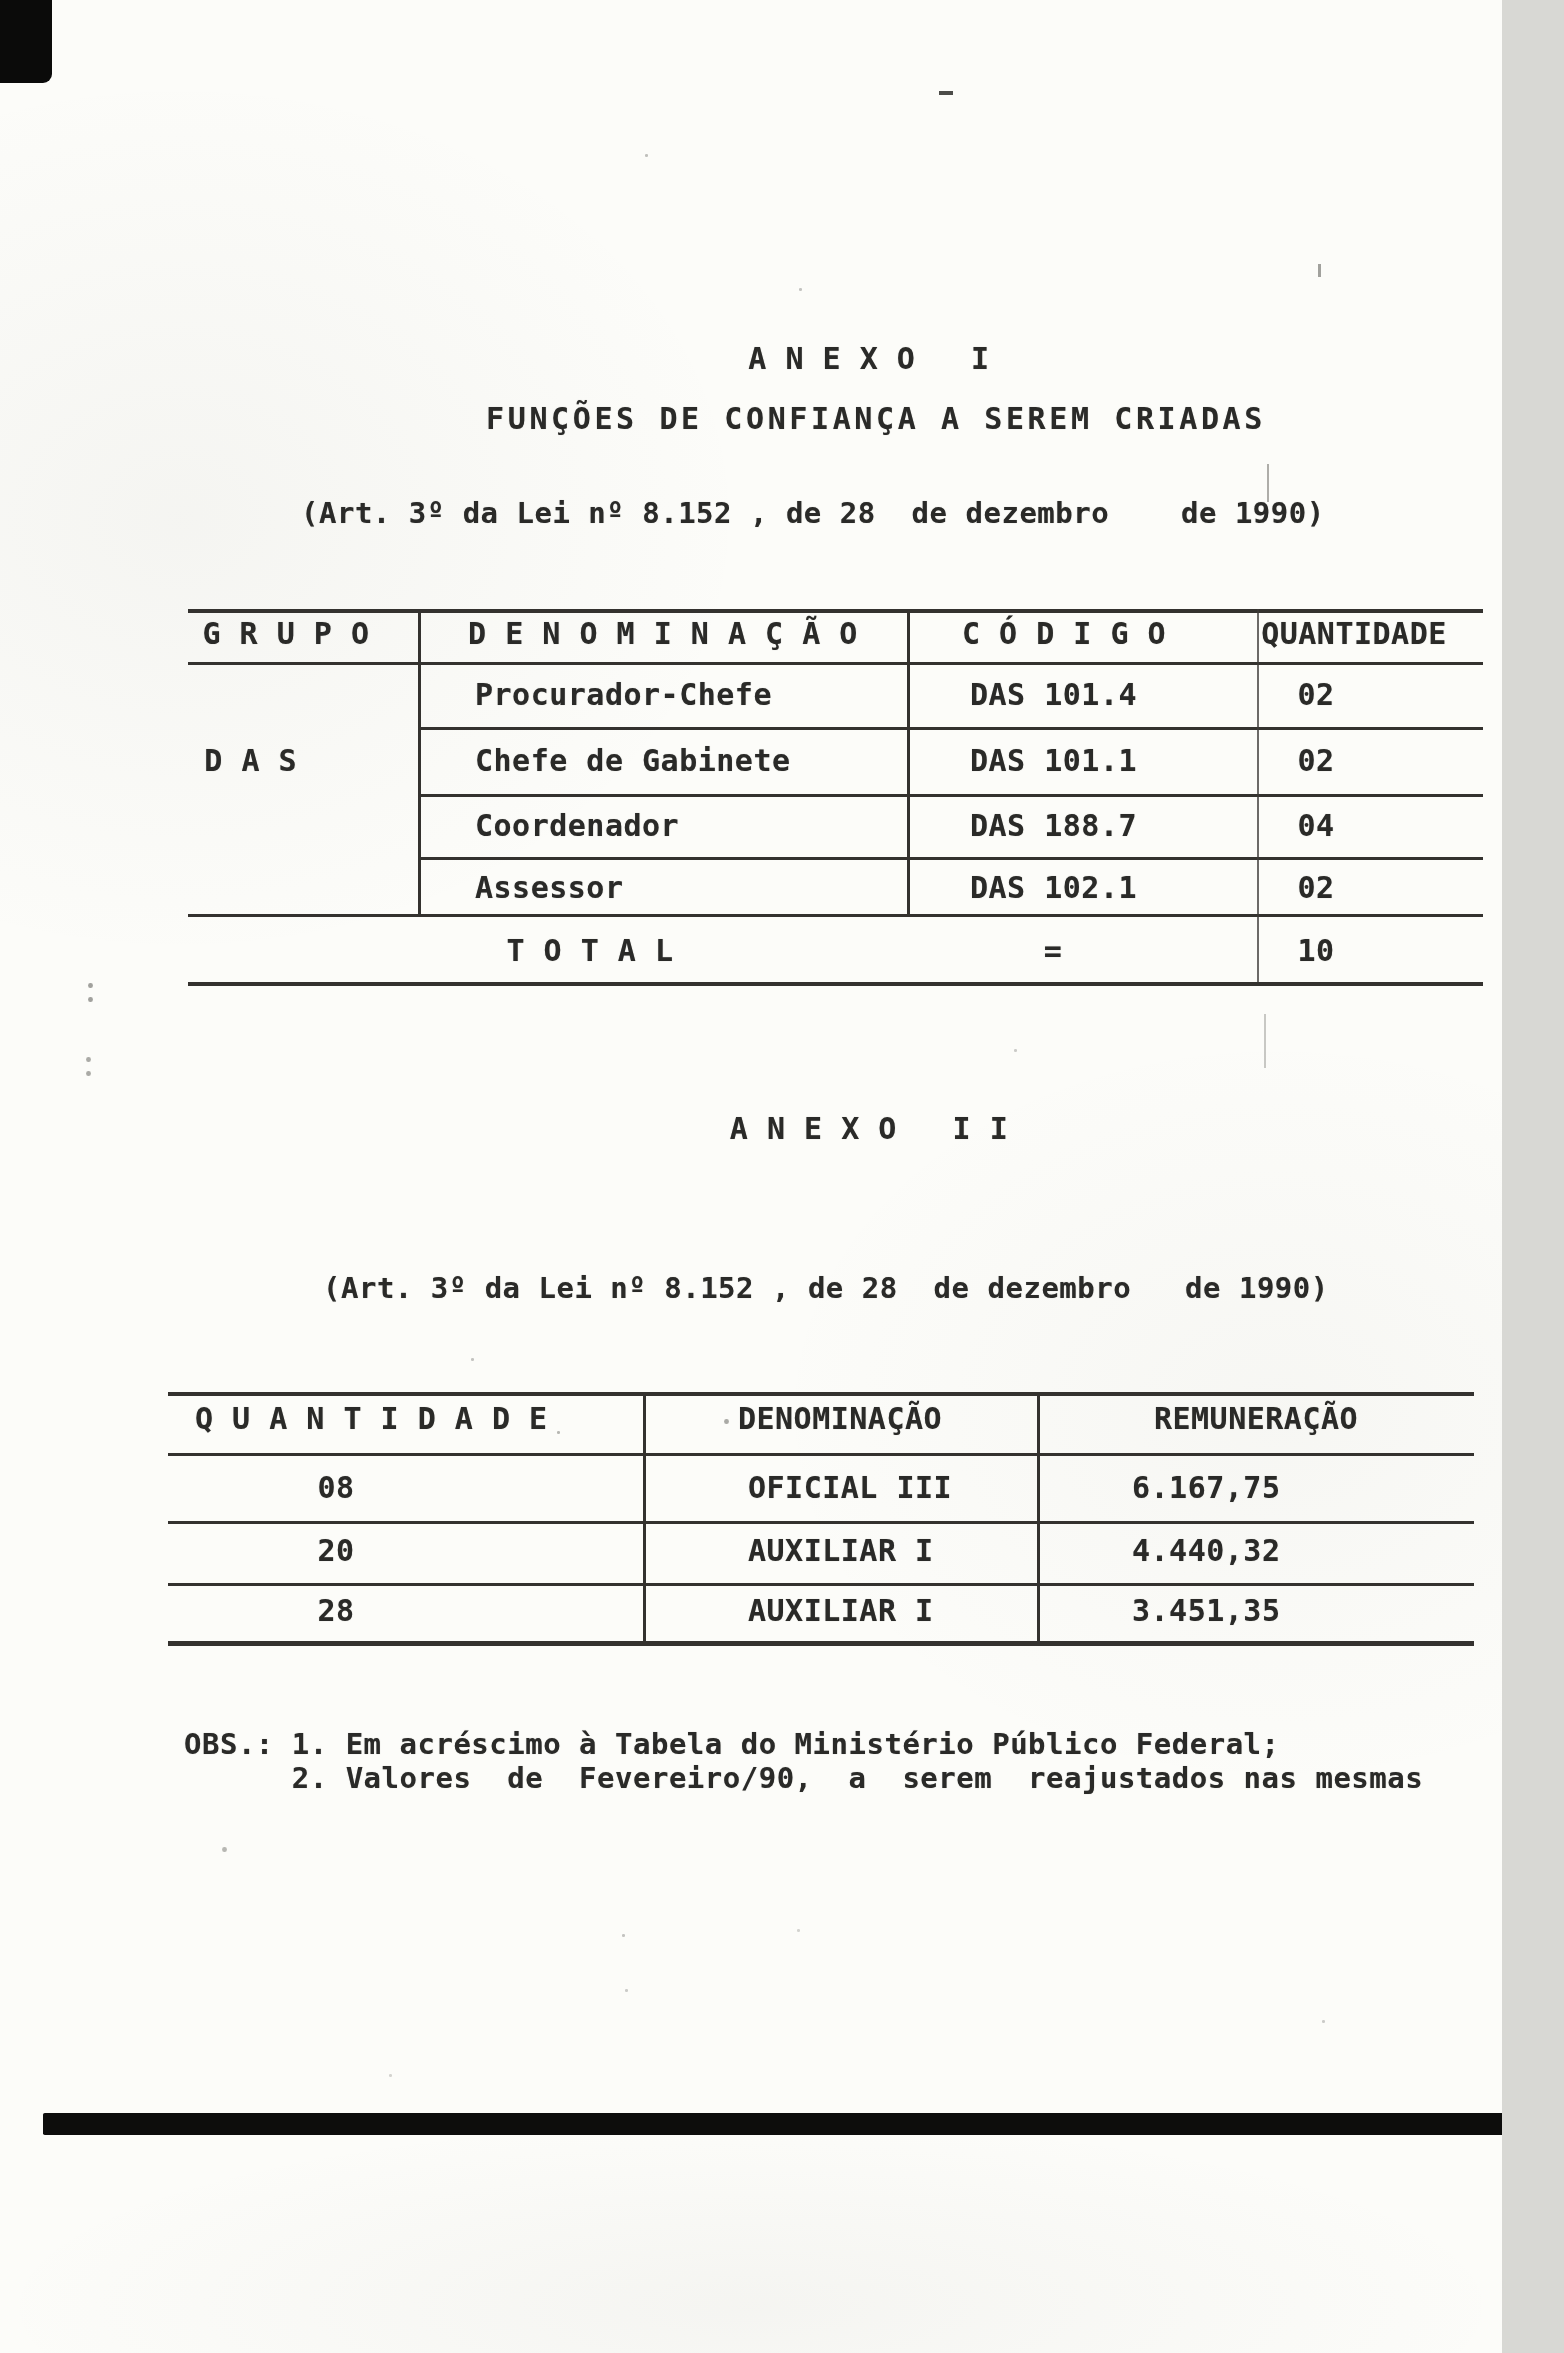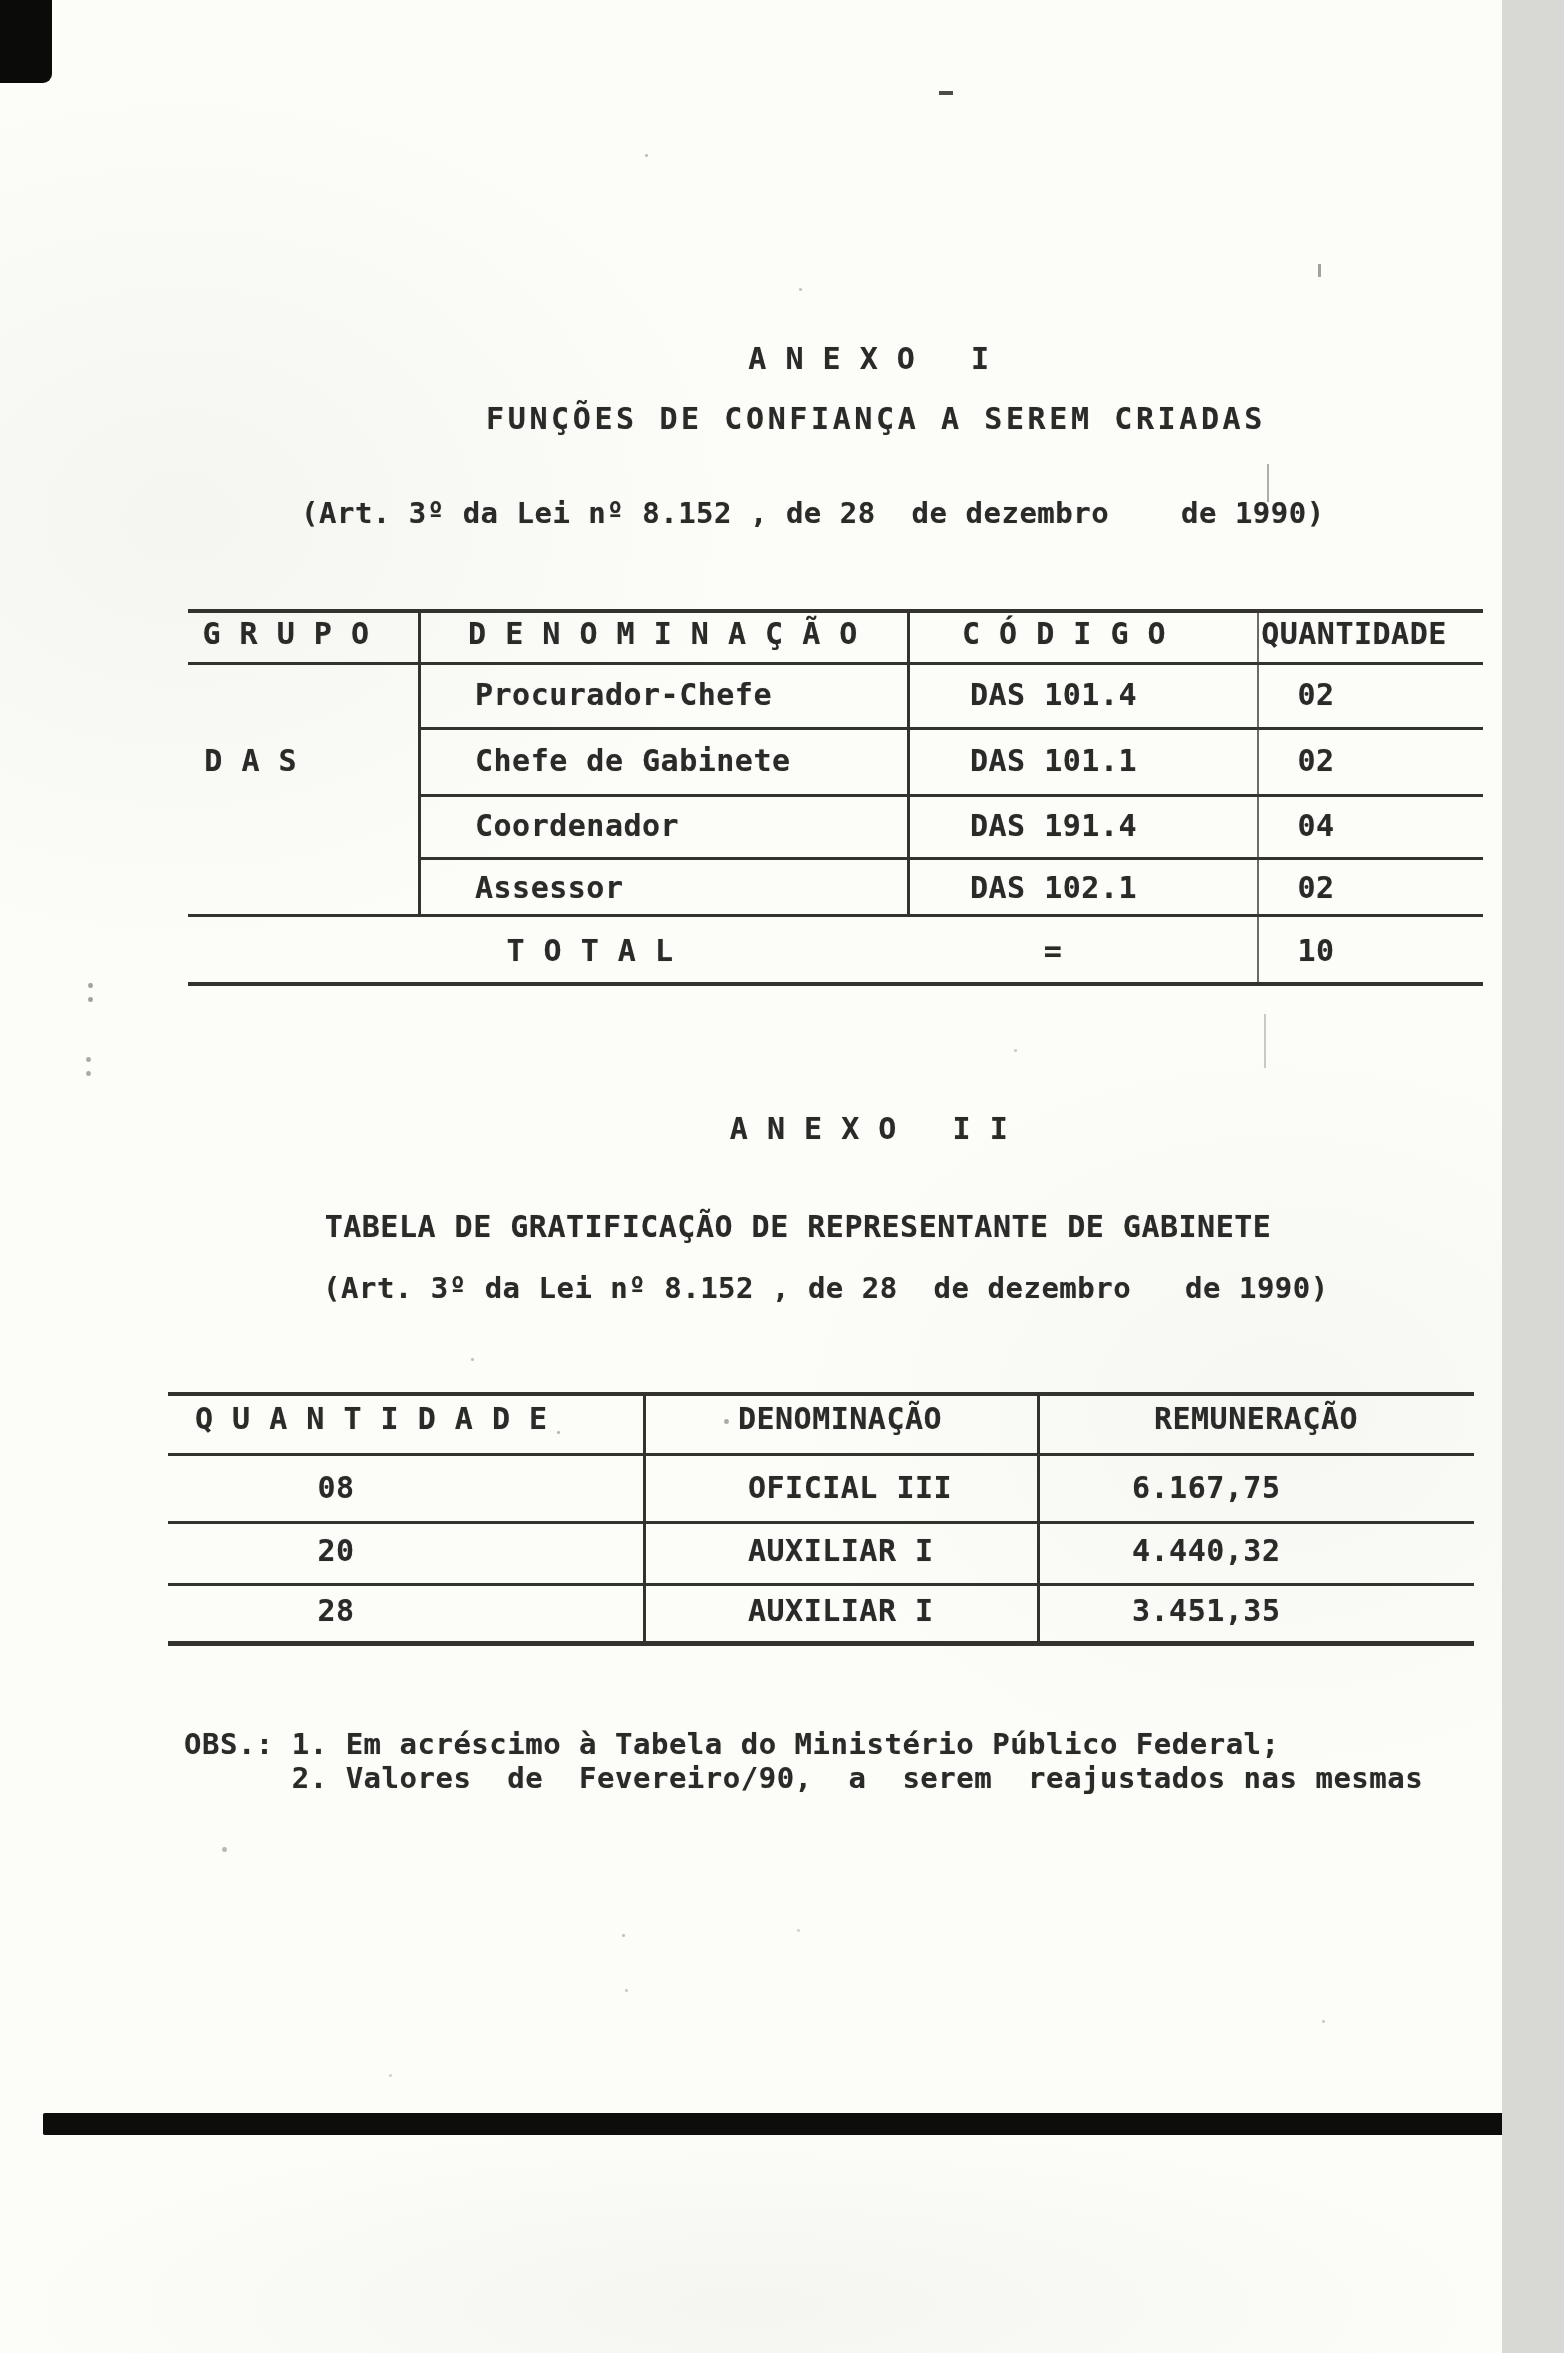--- a/index.html
+++ b/index.html
@@ -106,34 +106,33 @@
 
     <span class="t" style="left:287px;top:67px">Procurador-Chefe</span>
     <span class="t" style="left:782px;top:67px">DAS 101.4</span>
     <span class="t ctr" style="left:1128px;top:67px">02</span>
 
     <span class="t" style="left:287px;top:133px">Chefe de Gabinete</span>
     <span class="t" style="left:782px;top:133px">DAS 101.1</span>
     <span class="t ctr" style="left:1128px;top:133px">02</span>
 
     <span class="t" style="left:287px;top:198px">Coordenador</span>
-    <span class="t" style="left:782px;top:198px">DAS 191.4</span>
+    <span class="t" style="left:782px;top:198px">DAS 188.7</span>
     <span class="t ctr" style="left:1128px;top:198px">04</span>
 
     <span class="t" style="left:287px;top:260px">Assessor</span>
     <span class="t" style="left:782px;top:260px">DAS 102.1</span>
     <span class="t ctr" style="left:1128px;top:260px">02</span>
 
     <span class="t ctr" style="left:402px;top:323px">T O T A L</span>
     <span class="t ctr" style="left:865px;top:323px">=</span>
     <span class="t ctr" style="left:1128px;top:323px">10</span>
   </div>
 
   <div class="t ctr" style="left:869px;top:1110px">A N E X O   I I</div>
-  <div class="t ctr" style="left:798px;top:1208px">TABELA DE GRATIFICAÇÃO DE REPRESENTANTE DE GABINETE</div>
   <div class="t small" style="left:323px;top:1269px">(Art. 3º da Lei nº 8.152 , de 28  de dezembro   de 1990)</div>
 
   <div class="tbl" style="left:168px;top:1392px;width:1306px;height:254px">
 
     <div class="hl" style="left:0;top:0;width:1306px;height:3.6px"></div>
     <div class="hl" style="left:0;top:61px;width:1306px"></div>
     <div class="hl" style="left:0;top:129px;width:1306px"></div>
     <div class="hl" style="left:0;top:191px;width:1306px"></div>
     <div class="hl" style="left:0;top:249px;width:1306px;height:4.5px"></div>
 

